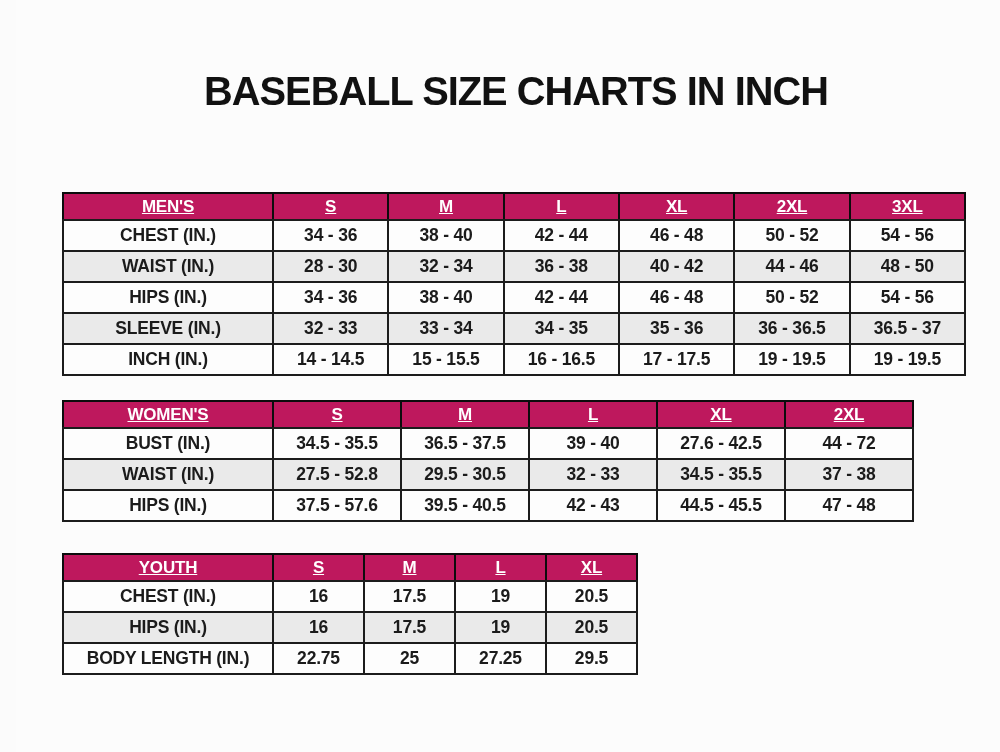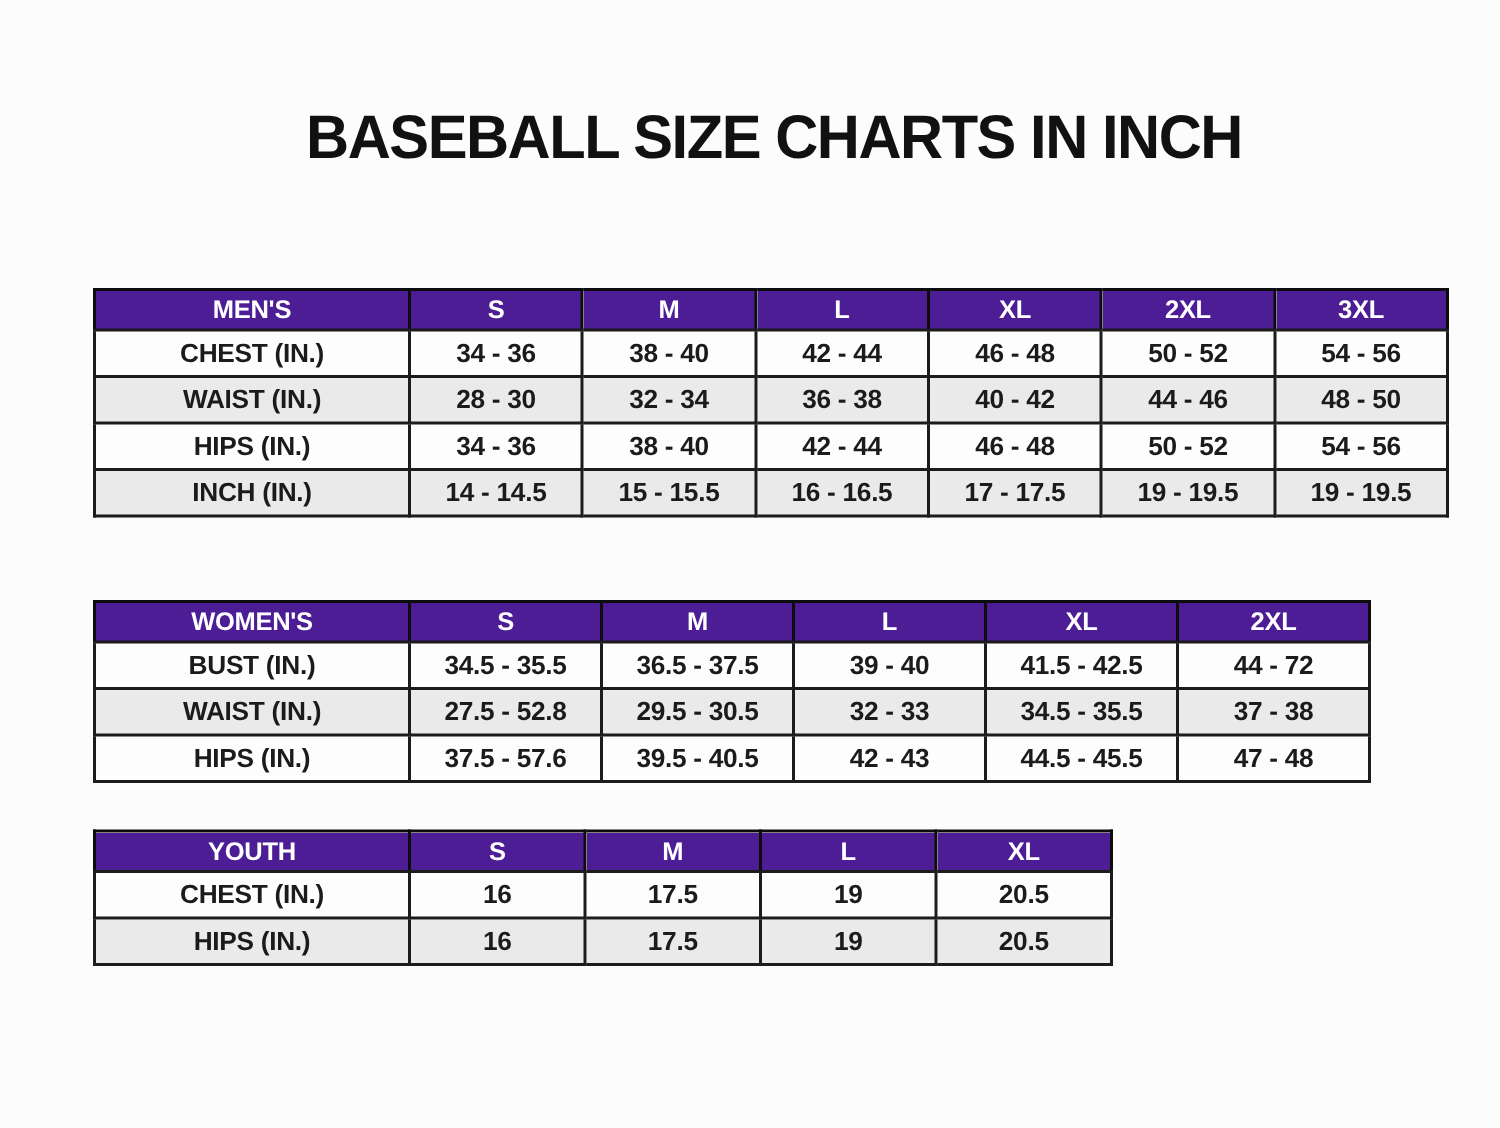--- a/index.html
+++ b/index.html
@@ -43,39 +43,40 @@
     padding: 0;
     letter-spacing: -0.2px;
     overflow: hidden;
     white-space: nowrap;
   }
   table.size-table th:first-child,
   table.size-table td:first-child {
     width: 208px;
   }
   table.size-table thead th {
-    background: #4c1d95;
+    background: #be185d;
     border-color: #0c0c0c;
     border-bottom-color: #1c1c1c;
     color: #ffffff;
     height: 25px;
     font-size: 17px;
+    text-decoration: underline;
   }
   table.size-table tbody td {
     height: 29px;
     font-size: 17.5px;
     color: #1b1b1b;
     background: #fdfdfd;
   }
   table.size-table tbody tr:nth-child(even) td {
     background: #eaeaea;
   }
   #mens-table  { left: 46px; top: 192px; width: 904px; }
   #womens-table{ left: 46px; top: 400px; width: 852px; }
-  #youth-table { left: 46px; top: 553px; width: 680px; }
+  #youth-table { left: 46px; top: 553px; width: 576px; }
 </style>
 </head>
 <body>
 
 <div class="page">
   <div class="title">BASEBALL SIZE CHARTS IN INCH</div>
 
   <table class="size-table" id="mens-table">
       <thead>
         <tr>
@@ -110,20 +111,29 @@
         <tr>
           <td>HIPS (IN.)</td>
           <td>34 - 36</td>
           <td>38 - 40</td>
           <td>42 - 44</td>
           <td>46 - 48</td>
           <td>50 - 52</td>
           <td>54 - 56</td>
         </tr>
         <tr>
+          <td>SLEEVE (IN.)</td>
+          <td>32 - 33</td>
+          <td>33 - 34</td>
+          <td>34 - 35</td>
+          <td>35 - 36</td>
+          <td>36 - 36.5</td>
+          <td>36.5 - 37</td>
+        </tr>
+        <tr>
           <td>INCH (IN.)</td>
           <td>14 - 14.5</td>
           <td>15 - 15.5</td>
           <td>16 - 16.5</td>
           <td>17 - 17.5</td>
           <td>19 - 19.5</td>
           <td>19 - 19.5</td>
         </tr>
       </tbody>
     </table>
@@ -137,21 +147,21 @@
           <th>XL</th>
           <th>2XL</th>
         </tr>
       </thead>
       <tbody>
         <tr>
           <td>BUST (IN.)</td>
           <td>34.5 - 35.5</td>
           <td>36.5 - 37.5</td>
           <td>39 - 40</td>
-          <td>41.5 - 42.5</td>
+          <td>27.6 - 42.5</td>
           <td>44 - 72</td>
         </tr>
         <tr>
           <td>WAIST (IN.)</td>
           <td>27.5 - 52.8</td>
           <td>29.5 - 30.5</td>
           <td>32 - 33</td>
           <td>34.5 - 35.5</td>
           <td>37 - 38</td>
         </tr>
@@ -183,15 +193,22 @@
           <td>19</td>
           <td>20.5</td>
         </tr>
         <tr>
           <td>HIPS (IN.)</td>
           <td>16</td>
           <td>17.5</td>
           <td>19</td>
           <td>20.5</td>
         </tr>
+        <tr>
+          <td>BODY LENGTH (IN.)</td>
+          <td>22.75</td>
+          <td>25</td>
+          <td>27.25</td>
+          <td>29.5</td>
+        </tr>
       </tbody>
     </table>
 </div>
 
 </body></html>

